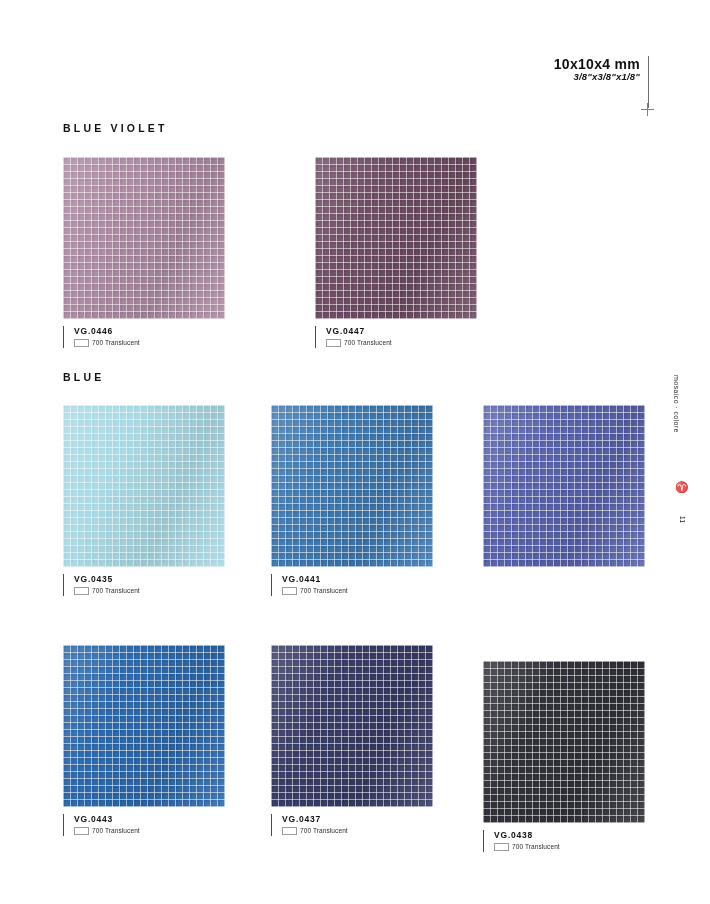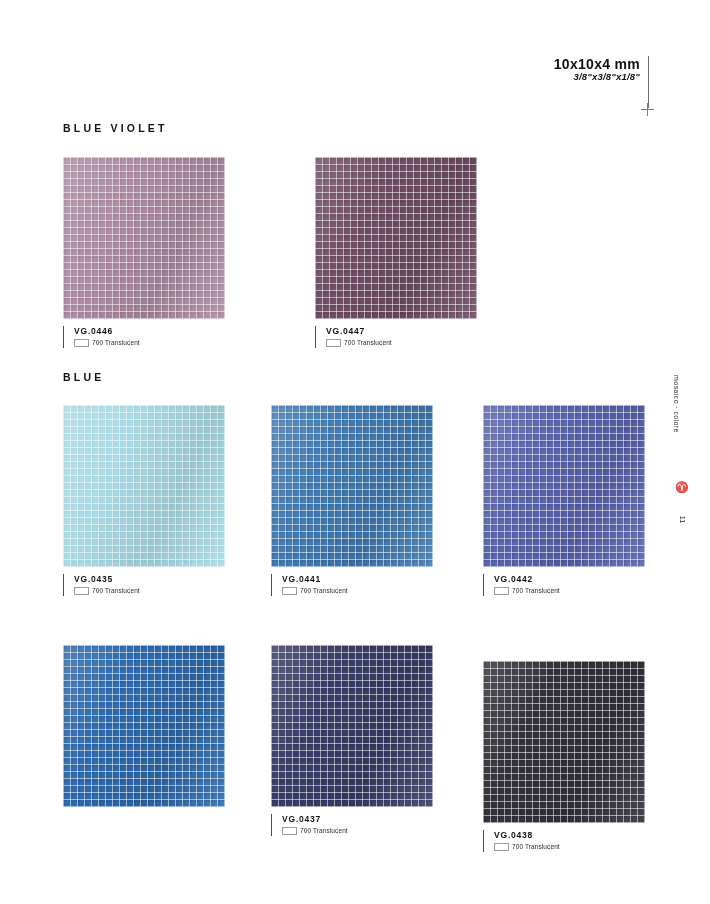--- a/index.html
+++ b/index.html
@@ -260,33 +260,33 @@
       <span class="finish-chip"></span>
       <span class="finish-label">700 Translucent</span>
     </span>
   </div>
 </div>
 
 <div class="swatch-cell" style="left:483px; top:405px;">
   <div class="swatch" style="--base: #5660a8;">
     <div class="mottle"></div>
   </div>
-  <div class="caption">
-    <span class="code">VG.0442</span>
-    <span class="finish-row">
-      <span class="finish-chip"></span>
-      <span class="finish-label">700 Translucent</span>
-    </span>
-  </div>
 </div>
 
 <div class="swatch-cell" style="left:63px; top:645px;">
   <div class="swatch" style="--base: #2a66a8;">
     <div class="mottle"></div>
   </div>
+  <div class="caption">
+    <span class="code">VG.0443</span>
+    <span class="finish-row">
+      <span class="finish-chip"></span>
+      <span class="finish-label">700 Translucent</span>
+    </span>
+  </div>
 </div>
 
 <div class="swatch-cell" style="left:271px; top:645px;">
   <div class="swatch" style="--base: #363a63;">
     <div class="mottle"></div>
   </div>
   <div class="caption">
     <span class="code">VG.0437</span>
     <span class="finish-row">
       <span class="finish-chip"></span>

